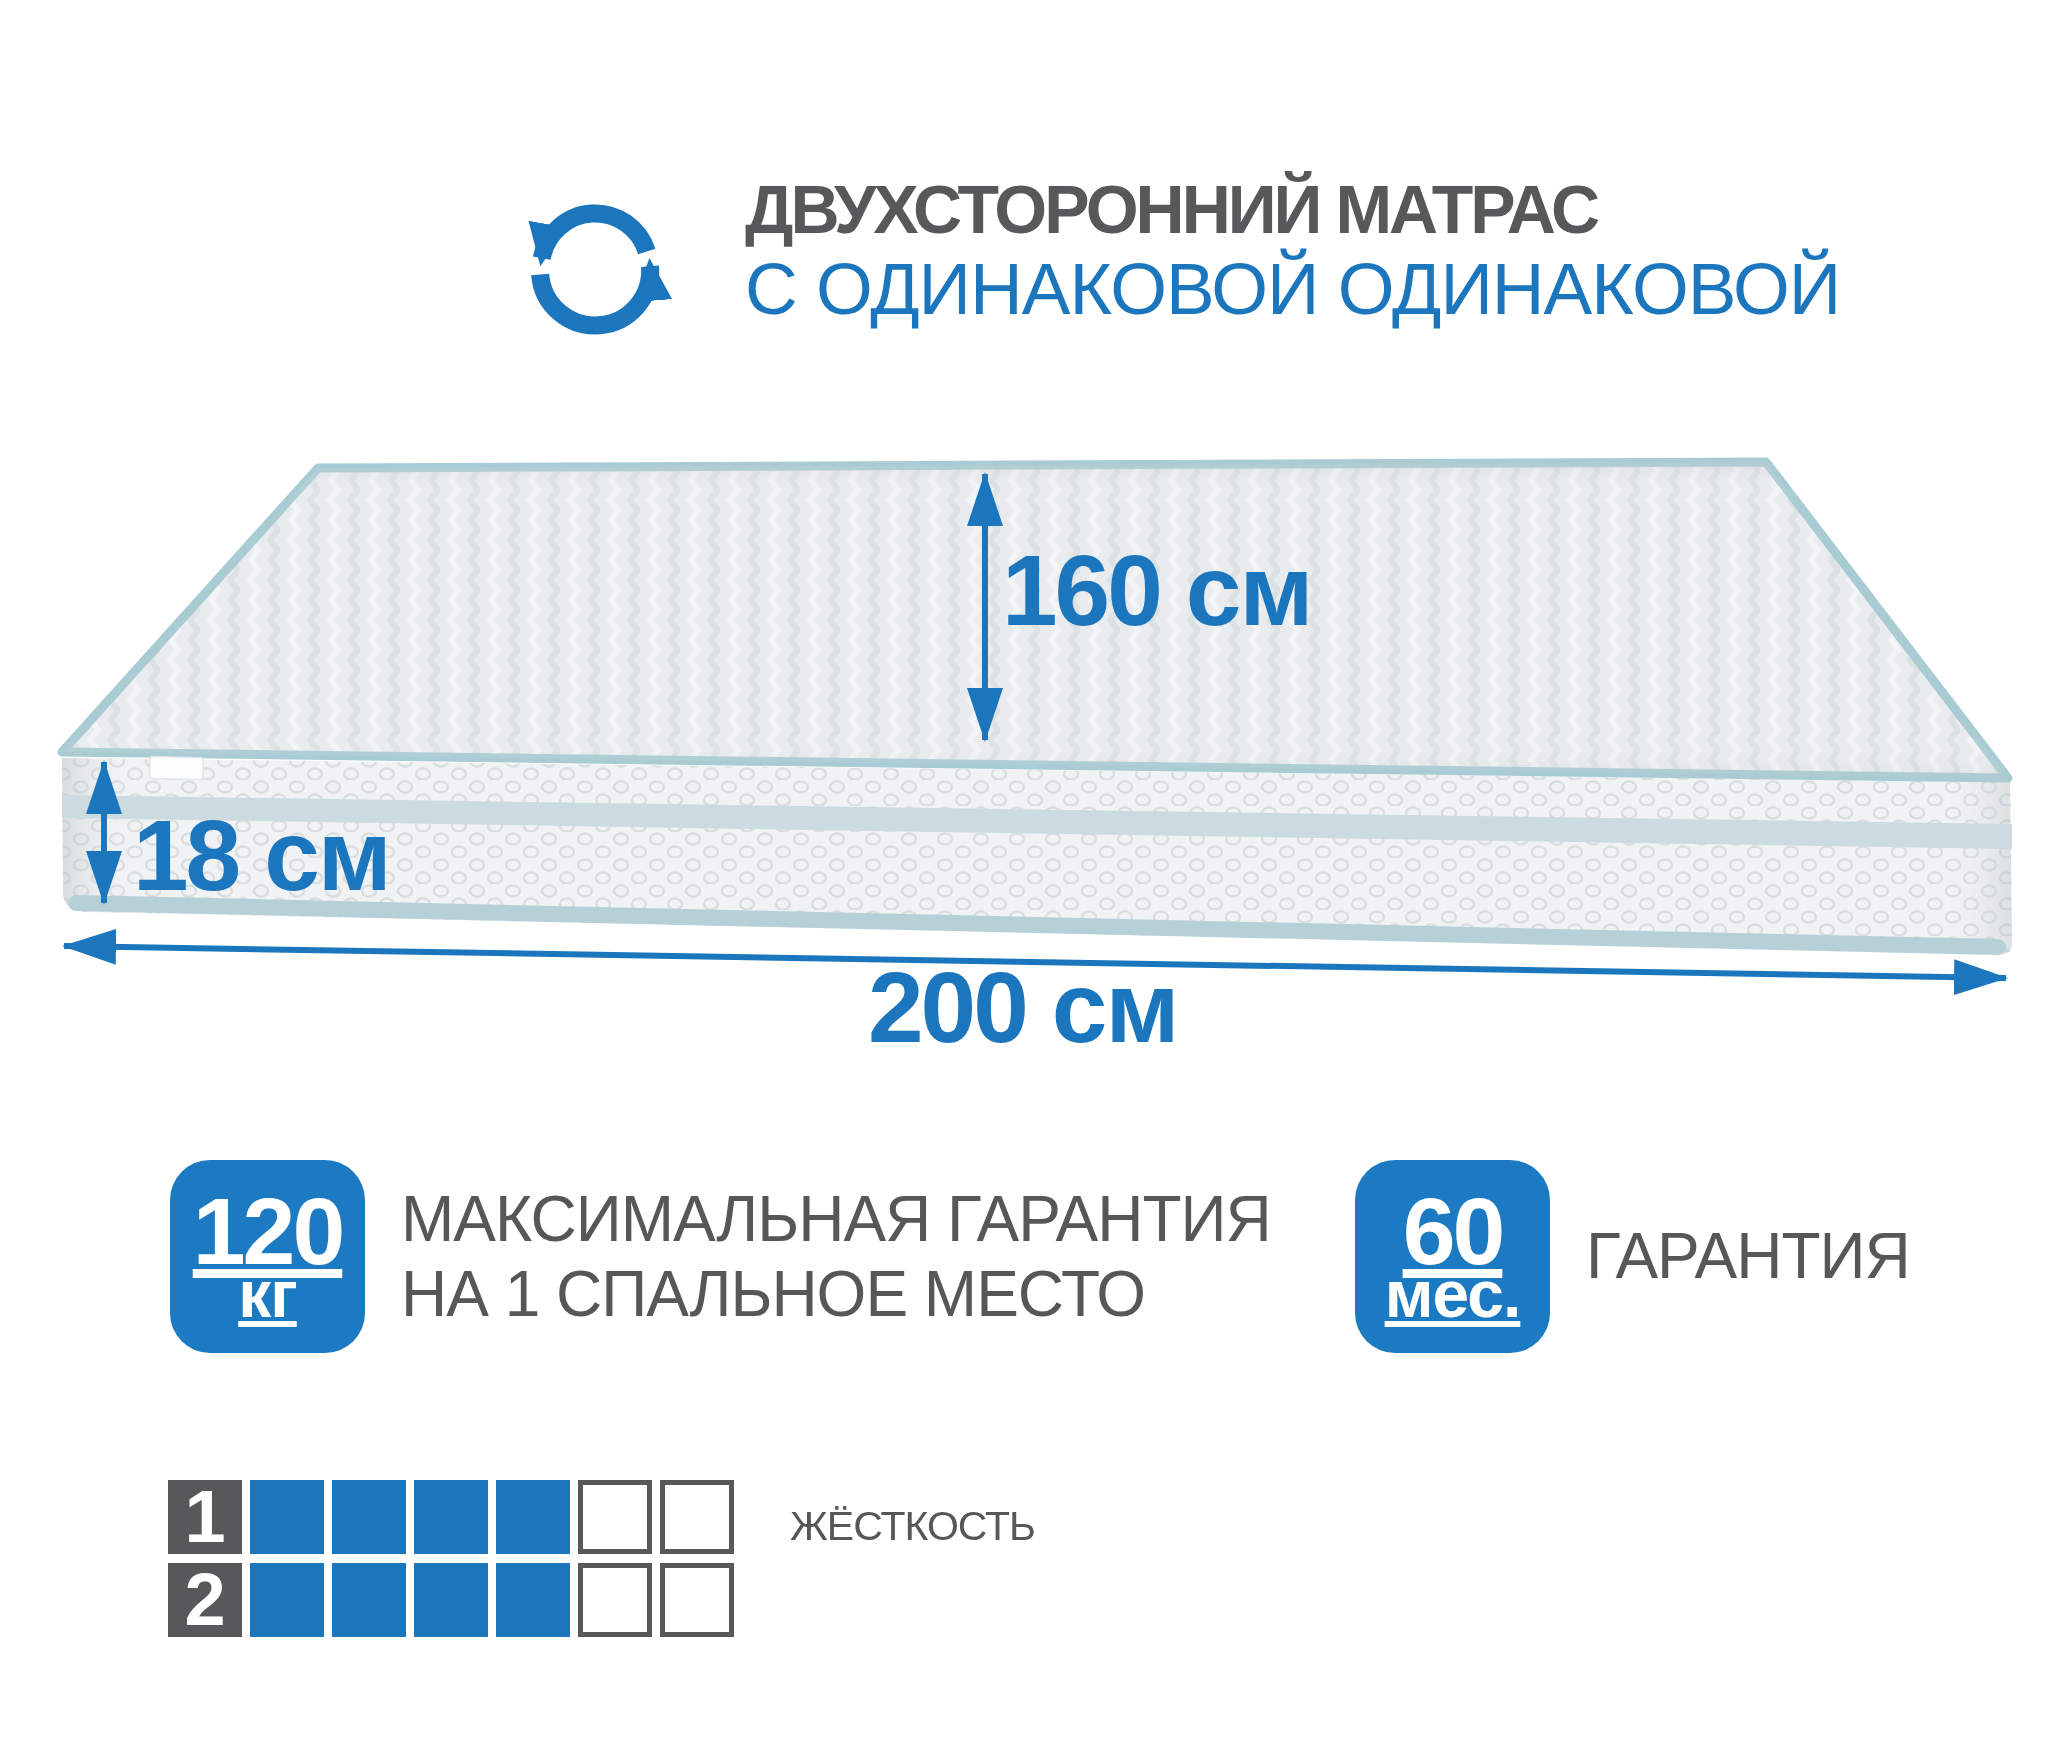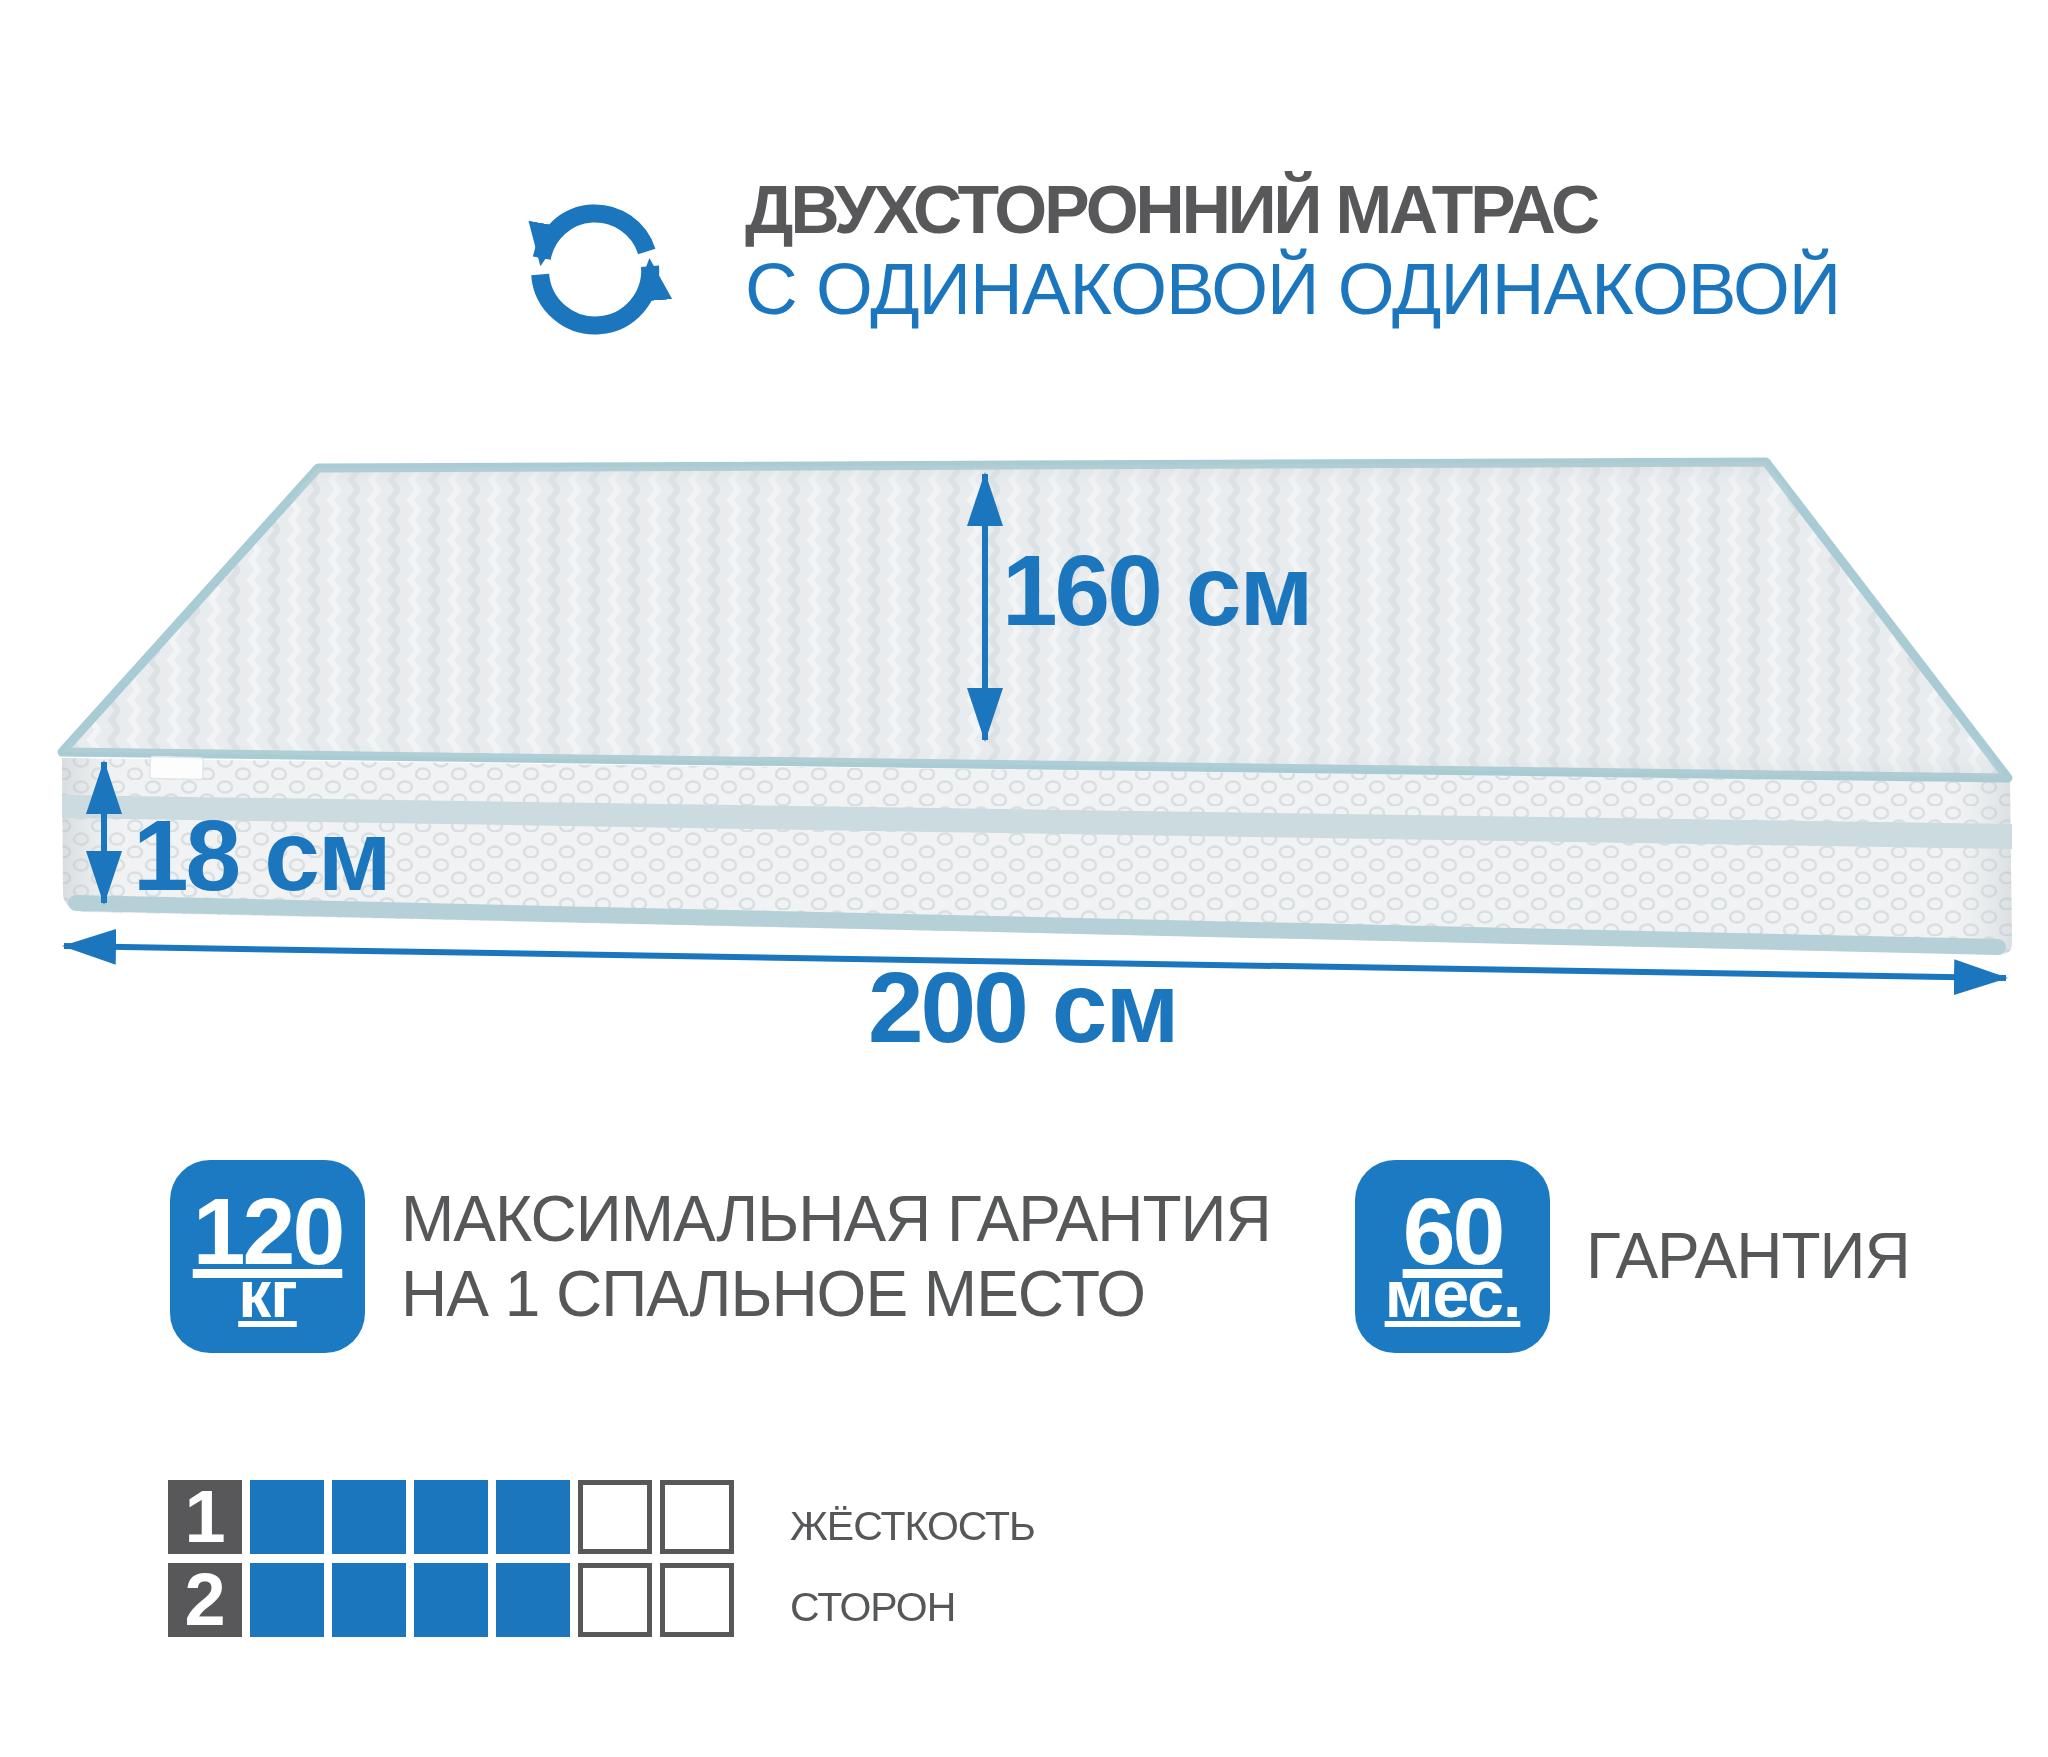--- a/index.html
+++ b/index.html
@@ -167,14 +167,13 @@
         <div class="sq filled"></div>
         <div class="sq filled"></div>
         <div class="sq filled"></div>
         <div class="sq empty"></div>
         <div class="sq empty"></div>
       </div>
   </div>
 </div>
 <div class="scale-label">
   <div>ЖЁСТКОСТЬ</div>
-  <div>СТОРОН</div>
 </div>
 
 </body></html>

